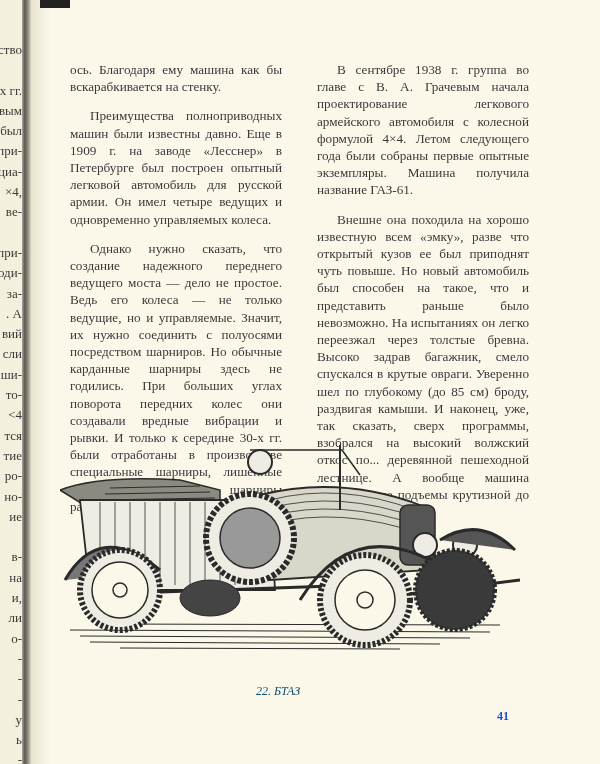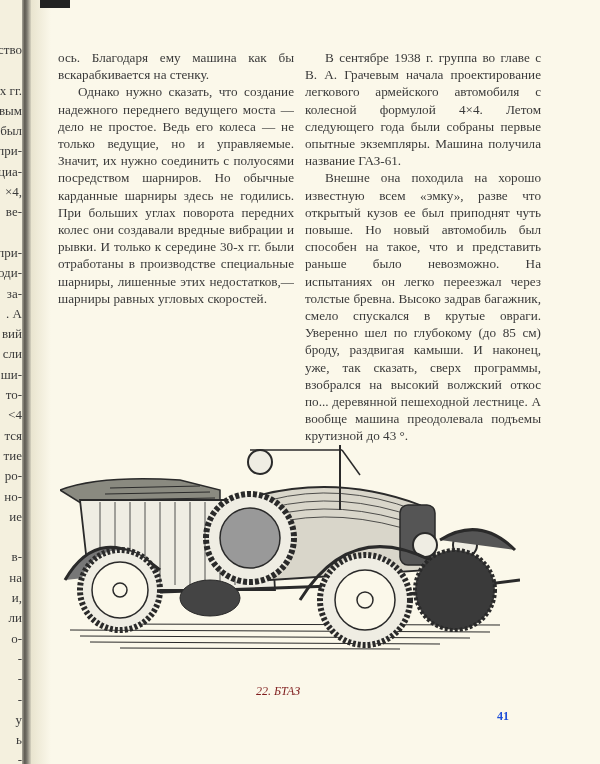--- a/index.html
+++ b/index.html
@@ -8,40 +8,41 @@
   .left-page{position:absolute;left:0;top:0;width:22px;height:764px;background:#f4f0de;overflow:hidden;}
   .left-lines{position:absolute;left:0;top:40px;width:50px;font-size:13px;line-height:20.3px;
               white-space:pre;text-align:right;right:0;}
   .left-lines div{text-align:right;width:48px;margin-left:-26px;}
   .gutter{position:absolute;left:22px;top:0;width:9px;height:764px;
           background:linear-gradient(to right,#a8a598 0%,#5d5a52 30%,#7d7a70 55%,#d8d4c2 100%);}
   .gutter-shadow{position:absolute;left:31px;top:0;width:20px;height:764px;
           background:linear-gradient(to right,#e9e4cf,#fbf8ea);}
   .top-dark{position:absolute;left:40px;top:0;width:30px;height:8px;background:#222;}
   .col{position:absolute;top:49px;width:236px;font-size:13.2px;line-height:17.2px;text-align:justify;}
-  .col p{margin:0;text-indent:0;}
+  .col p{margin:12px;text-indent:0;}
   .col p.ind{text-indent:20px;}
   .col-left{left:58px;}
   .col-right{left:305px;}
   .illus{position:absolute;left:60px;top:420px;width:460px;height:240px;}
-  .caption{position:absolute;left:256px;top:684px;font-size:12px;font-style:italic;color:#7f1d1d;}
+  .caption{position:absolute;left:256px;top:684px;font-size:12px;font-style:italic;color:#0c4a6e;}
   .page-num{position:absolute;left:497px;top:709px;font-size:12px;font-weight:bold;color:#1d4ed8;}
 </style>
 </head>
 <body>
 
 <div class="left-page">
   <div class="left-lines" id="facing-lines"><div>дство</div><div>&nbsp;</div><div>х гг.</div><div>овым</div><div>был</div><div>при-</div><div>циа-</div><div>×4,</div><div>ве-</div><div>&nbsp;</div><div>при-</div><div>оди-</div><div>за-</div><div>. А</div><div>вий</div><div>сли</div><div>ши-</div><div>то-</div><div>&lt;4</div><div>тся</div><div>тие</div><div>ро-</div><div>но-</div><div>ие</div><div>&nbsp;</div><div>в-</div><div>на</div><div>и,</div><div>ли</div><div>о-</div><div>-</div><div>-</div><div>-</div><div>у</div><div>ь</div><div>-</div></div>
 </div>
 <div class="gutter"></div>
 <div class="gutter-shadow"></div>
 <div class="top-dark"></div>
 
 <div class="col col-left">
   <p>ось. Благодаря ему машина как бы вскарабкивается на стенку.</p>
+  <p class="ind">Преимущества полноприводных машин были известны давно. Еще в 1909 г. на заводе «Лесснер» в Петербурге был построен опытный легковой автомобиль для русской армии. Он имел четыре ведущих и одновременно управляемых колеса.</p>
   <p class="ind">Однако нужно сказать, что создание надежного переднего ведущего моста — дело не простое. Ведь его колеса — не только ведущие, но и управляемые. Значит, их нужно соединить с полуосями посредством шарниров. Но обычные карданные шарниры здесь не годились. При больших углах поворота передних колес они создавали вредные вибрации и рывки. И только к середине 30-х гг. были отработаны в производстве специальные шарниры, лишенные этих недостатков,— шарниры равных угловых скоростей.</p>
 </div>
 
 <div class="col col-right">
   <p class="ind">В сентябре 1938 г. группа во главе с В. А. Грачевым начала проектирование легкового армейского автомобиля с колесной формулой 4×4. Летом следующего года были собраны первые опытные экземпляры. Машина получила название ГАЗ-61.</p>
   <p class="ind">Внешне она походила на хорошо известную всем «эмку», разве что открытый кузов ее был приподнят чуть повыше. Но новый автомобиль был способен на такое, что и представить раньше было невозможно. На испытаниях он легко переезжал через толстые бревна. Высоко задрав багажник, смело спускался в крутые овраги. Уверенно шел по глубокому (до 85 см) броду, раздвигая камыши. И наконец, уже, так сказать, сверх программы, взобрался на высокий волжский откос по... деревянной пешеходной лестнице. А вообще машина преодолевала подъемы крутизной до 43 °.</p>
 </div>
 
 <div class="illus">
   <svg width="460" height="240" viewBox="0 0 460 240" xmlns="http://www.w3.org/2000/svg" fill="none" stroke="#2a2a2a">

